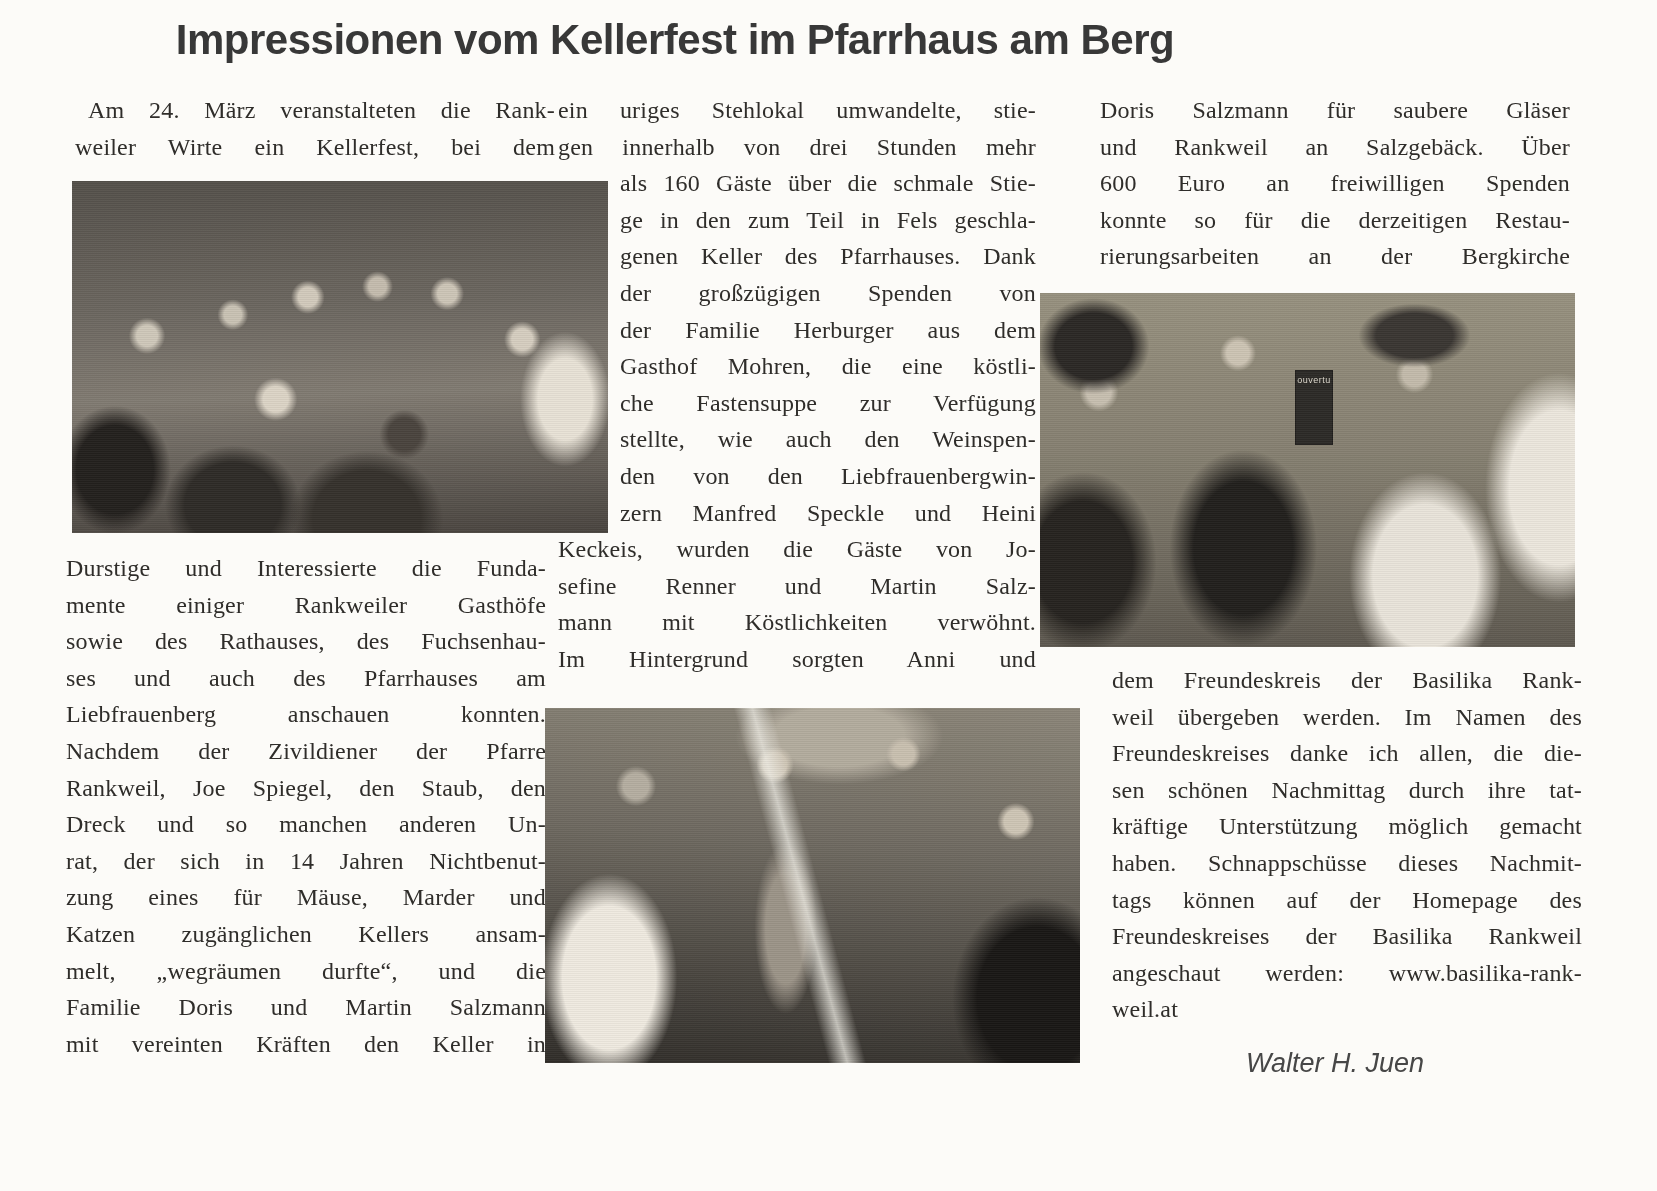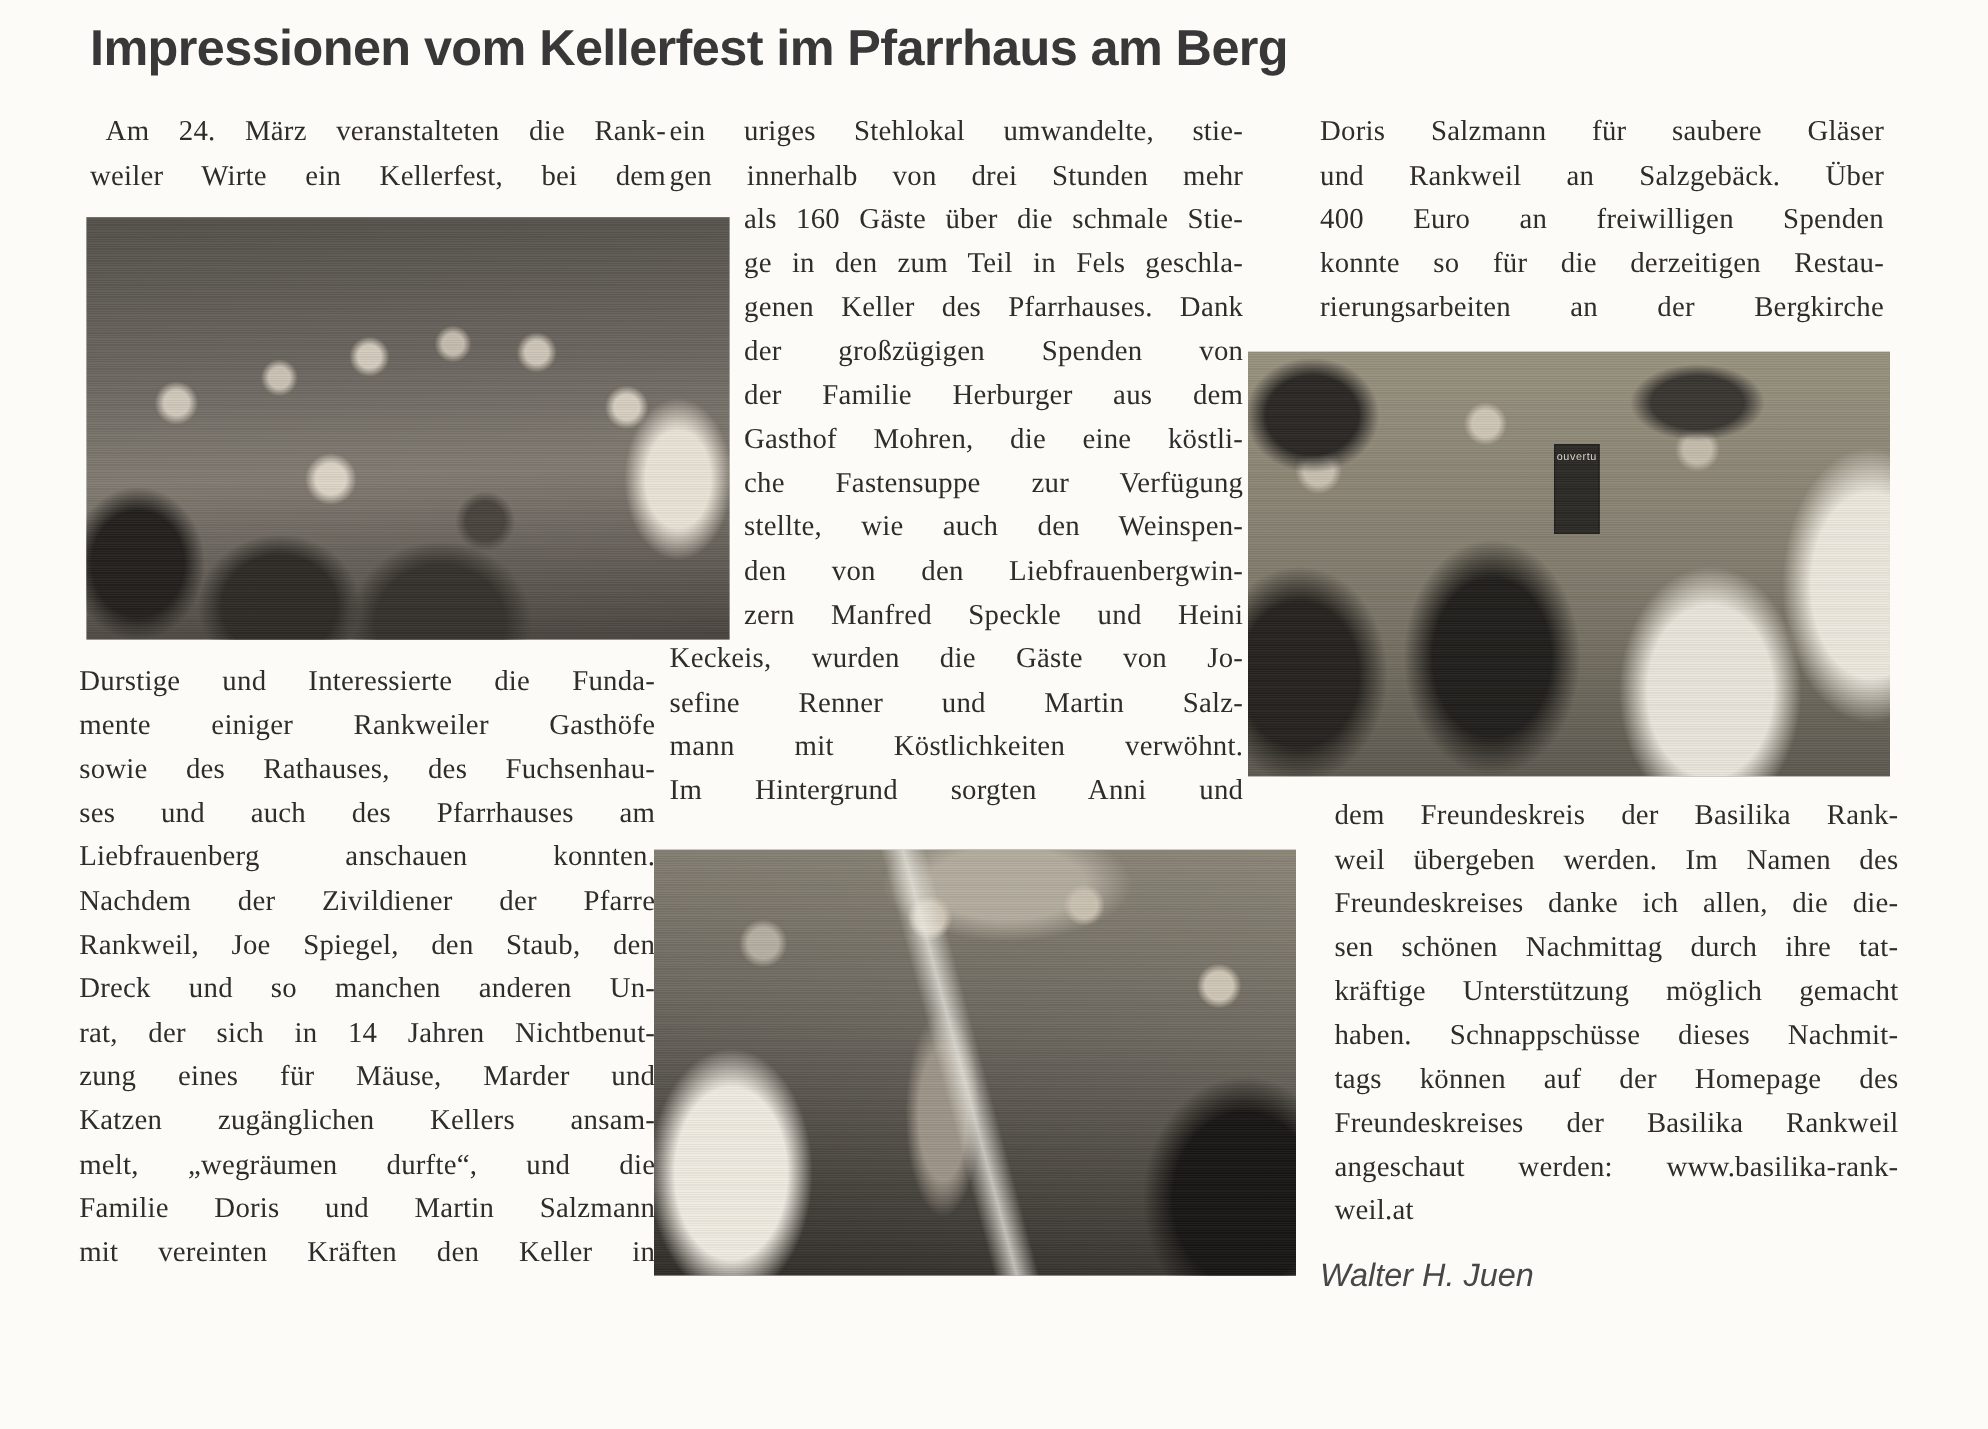--- a/index.html
+++ b/index.html
@@ -10,39 +10,39 @@
     position:relative; width:1657px; height:1191px; margin:0 auto;
     background:var(--paper);
     font-family:"Liberation Serif", serif;
     color:var(--ink);
     overflow:hidden;
   }
   .title{
     position:absolute; left:75px; top:16px; width:1200px;
     font-family:"Liberation Sans", sans-serif;
     font-weight:bold; font-size:42px; letter-spacing:-0.5px;
-    color:var(--title-ink); margin:0;
+    color:var(--title-ink); margin:0;text-align:center;
   }
   .col{ position:absolute; font-size:24px; }
   .tline{
     line-height:36.6px; height:36.6px; overflow:hidden;
     text-align:justify; text-align-last:justify;
     word-spacing:1px; letter-spacing:0.2px;
   }
   .tline.lastfree{ text-align-last:left; }
   .tline.indent{ padding-left:62px; }
   .tline.findent{ text-indent:13px; }
   .col-left-top   { left:75px;  top:92px;  width:480px; }
   .col-left-bottom{ left:66px;  top:550px; width:480px; }
   .col-middle     { left:558px; top:92px;  width:478px; }
   .col-right-top  { left:1100px;top:92px;  width:470px; }
   .col-right-bottom{left:1100px;top:662px; width:470px;margin-left:12px; }
   .byline{
     position:absolute; left:1100px; top:1048px; width:470px;
-    text-align:left; font-family:"Liberation Sans", sans-serif;
+    text-align:center; font-family:"Liberation Sans", sans-serif;
     font-style:italic; font-size:27px; color:var(--byline-ink);
   }
   .photo{ position:absolute; overflow:hidden; }
   .photo::after{
     content:""; position:absolute; inset:0;
     background:repeating-linear-gradient(0deg, rgba(255,255,255,.035) 0 1px, rgba(0,0,0,.045) 1px 2px);
     pointer-events:none;
   }
   .photo-left{
     left:72px; top:181px; width:536px; height:352px;
@@ -145,21 +145,21 @@
       <div class="tline">sefine Renner und Martin Salz-</div>
       <div class="tline">mann mit Köstlichkeiten verwöhnt.</div>
       <div class="tline">Im Hintergrund sorgten Anni und</div>
     </div>
 
   <div class="photo photo-middle"></div>
 
   <div class="col col-right-top">
       <div class="tline">Doris Salzmann für saubere Gläser</div>
       <div class="tline">und Rankweil an Salzgebäck. Über</div>
-      <div class="tline">400 Euro an freiwilligen Spenden</div>
+      <div class="tline">600 Euro an freiwilligen Spenden</div>
       <div class="tline">konnte so für die derzeitigen Restau-</div>
       <div class="tline">rierungsarbeiten an der Bergkirche</div>
     </div>
 
   <div class="photo photo-right">
     <div class="poster">
       <span>ouvertu</span>
     </div>
   </div>
 

